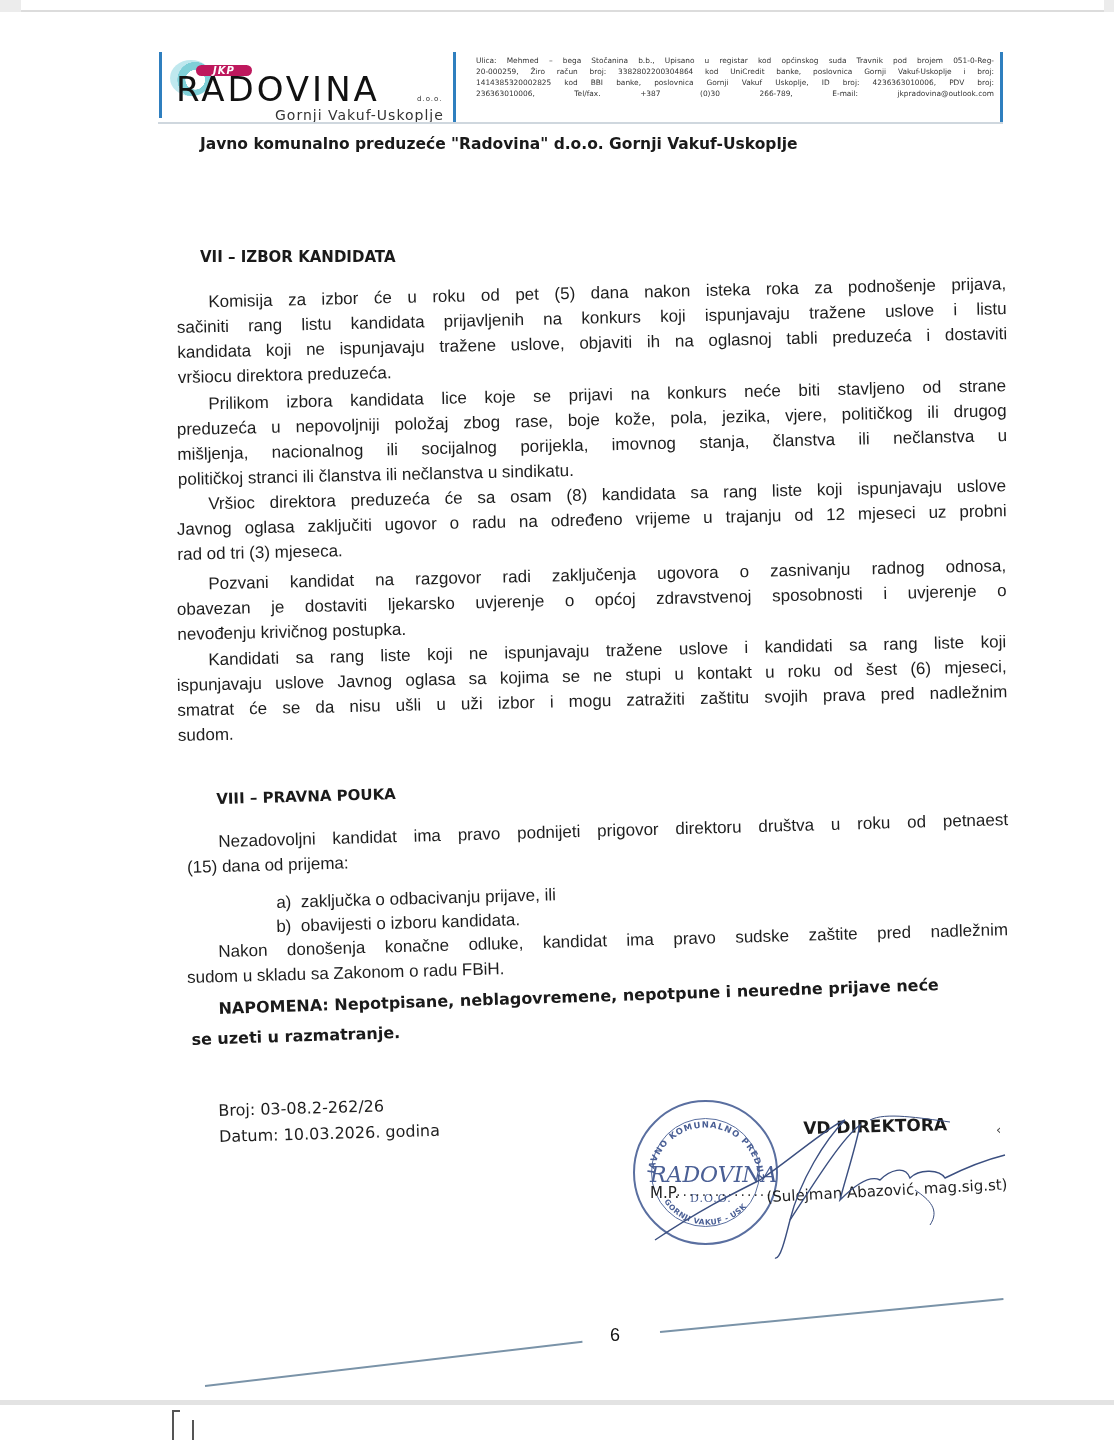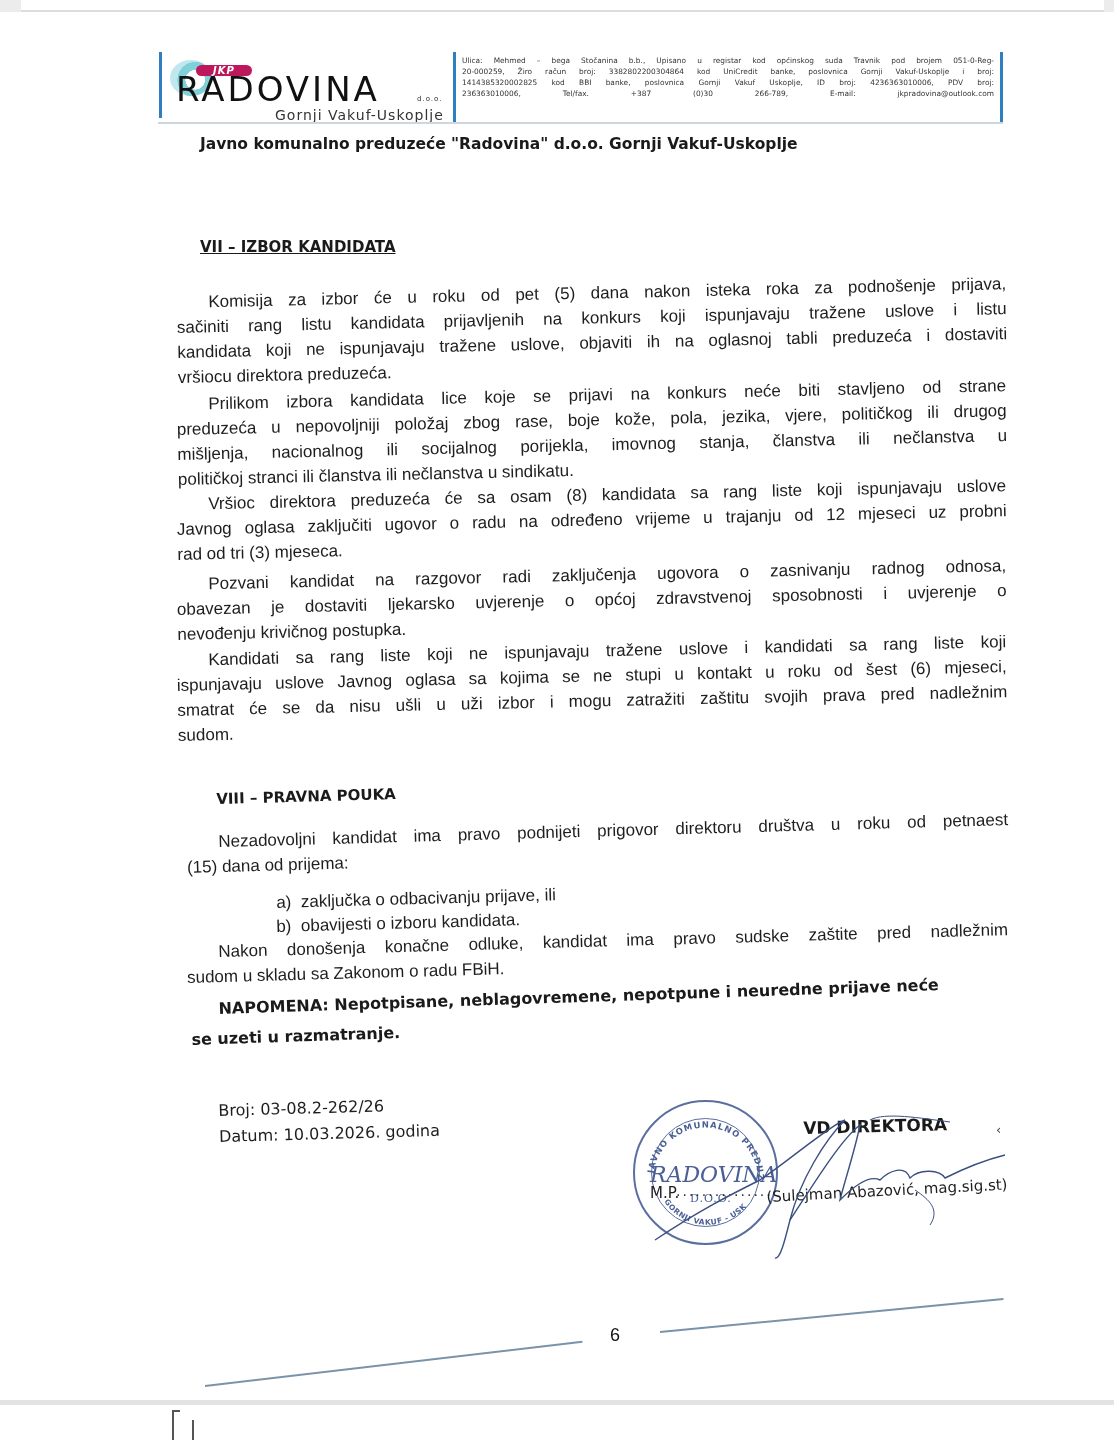--- a/index.html
+++ b/index.html
@@ -23,21 +23,21 @@
   .logo-swirl { position:absolute; left:170px; top:60px; width:42px; height:36px; border-radius:50%;
     background: radial-gradient(circle at 60% 55%, #ffffff 0 30%, #7fd0d8 31% 55%, #bfe8ee 56% 100%); }
   .logo-jkp { position:absolute; left:196px; top:65px; background:#be185d; color:#fff; font-size:10px; font-weight:bold;
     font-style:italic; padding:0 17px; border-radius:6px; letter-spacing:1px; line-height:11px; }
   .logo-name { position:absolute; left:176px; top:72px; font-family:"DejaVu Sans", sans-serif; font-size:34px;
     letter-spacing:3px; color:#111; line-height:34px; }
   .logo-doo { position:absolute; left:417px; top:95px; font-size:7px; color:#333; letter-spacing:1px; }
   .logo-sub { position:absolute; left:275px; top:107px; font-size:14px; color:#333; letter-spacing:1px; }
   .lh-info { position:absolute; left:462px; top:55px; width:532px; font-size:7.4px; line-height:11px; color:#333;
     text-align:justify; text-align-last:justify; }
-  .lh-info div { white-space:nowrap; }
+  .lh-info div { white-space:nowrap;margin-left:14px; }
 
   .addr { position:absolute; left:200px; top:131px; font-weight:bold; font-size:15.5px; line-height:27px; color:#1a1a1a; }
 
   .heading { position:absolute; font-weight:bold; font-size:15px; color:#1a1a1a; }
   .para { position:absolute; left:176px; width:830px; font-family:"Liberation Sans", sans-serif; font-size:17px;
     line-height:25px; color:#1e1e1e; text-align:justify; }
   .para .line { display:block; white-space:nowrap; }
   .para .line.just { text-align:justify; text-align-last:justify; white-space:normal; }
   .indent { padding-left:32px; }
 
@@ -91,21 +91,21 @@
     <div>236363010006, Tel/fax. +387 (0)30 266-789, E-mail: jkpradovina@outlook.com</div>
   </div>
   <div class="lh-bar-right"></div>
   <div class="lh-rule"></div>
 </div>
 
 <div class="addr">
   <div>Javno komunalno preduzeće "Radovina" d.o.o. Gornji Vakuf-Uskoplje</div>
 </div>
 
-<div class="heading" style="left:200px; top:238px;text-decoration:underline;">VII – IZBOR KANDIDATA</div>
+<div class="heading" style="left:200px; top:248px;">VII – IZBOR KANDIDATA</div>
 
 <div class="para rot-a" style="top:290px;">
   <span class="line just indent">Komisija za izbor će u roku od pet (5) dana nakon isteka roka za podnošenje prijava,</span>
   <span class="line just">sačiniti rang listu kandidata prijavljenih na konkurs koji ispunjavaju tražene uslove i listu</span>
   <span class="line just">kandidata koji ne ispunjavaju tražene uslove, objaviti ih na oglasnoj tabli preduzeća i dostaviti</span>
   <span class="line">vršiocu direktora preduzeća.</span>
 </div>
 
 <div class="para rot-a" style="top:392px;">
   <span class="line just indent">Prilikom izbora kandidata lice koje se prijavi na konkurs neće biti stavljeno od strane</span>

